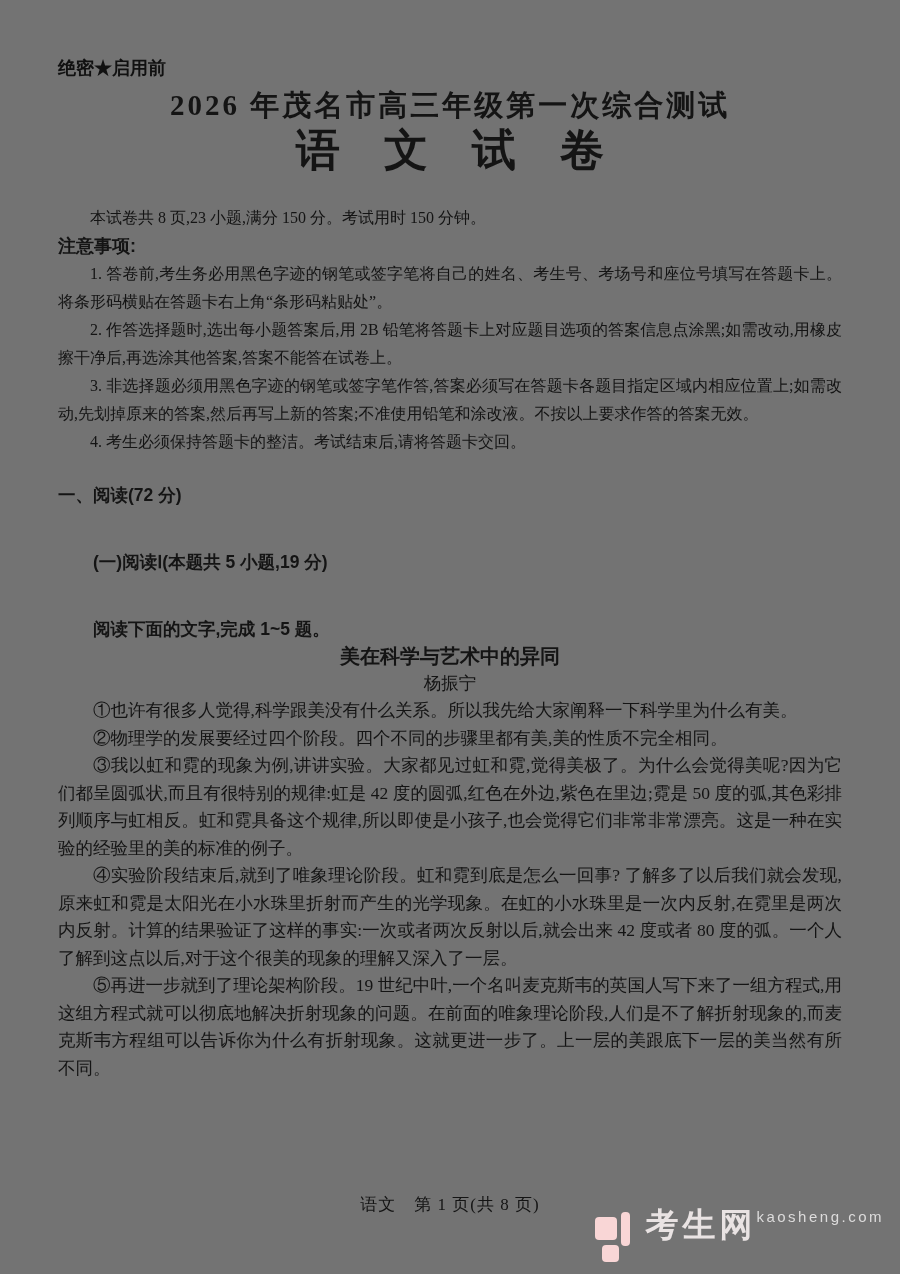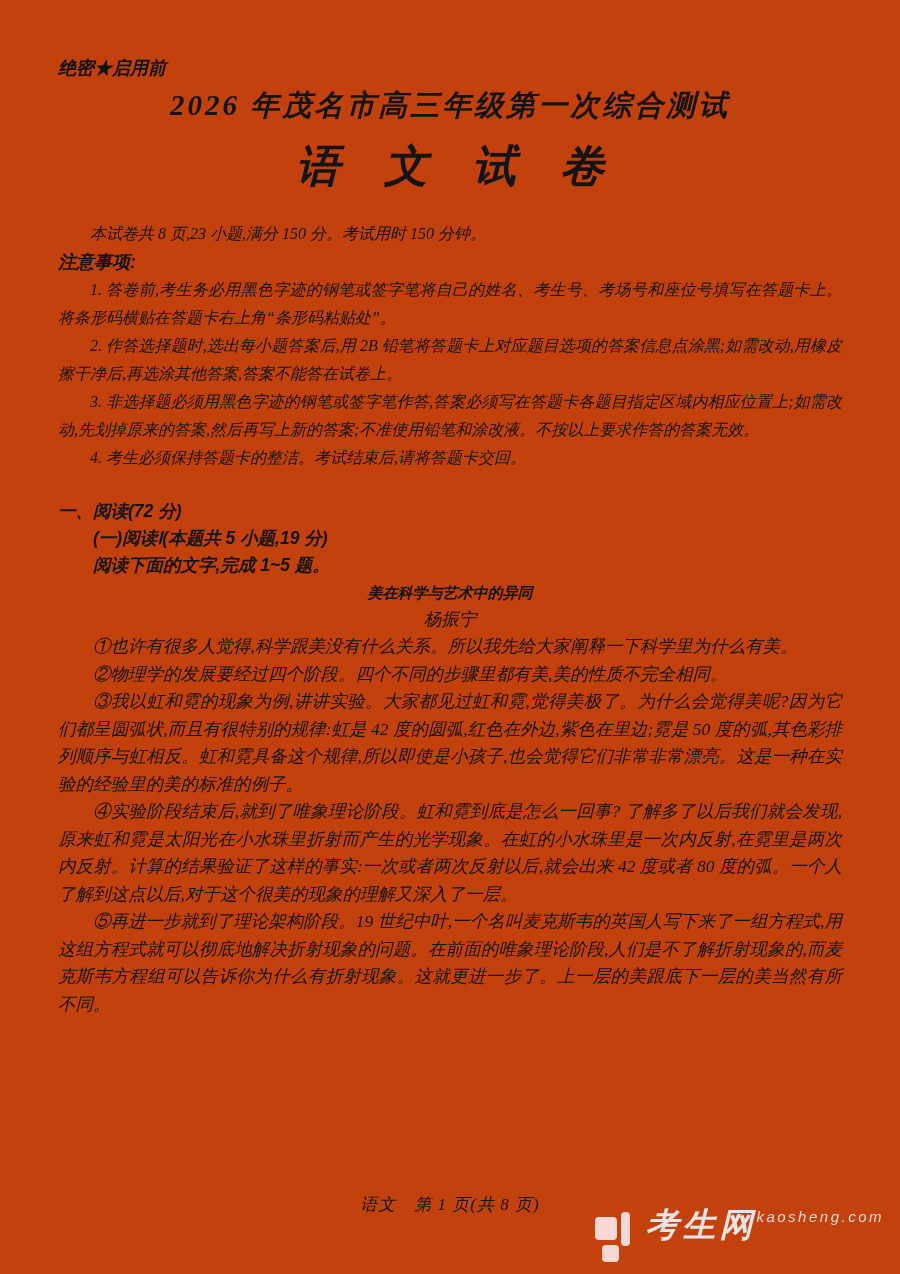--- a/index.html
+++ b/index.html
@@ -1,27 +1,26 @@
 <!DOCTYPE html>
 <html><head>
 <meta charset="utf-8">
 <style>
   html, body { margin: 0; padding: 0; background: #e9e9e9; }
   .page {
     position: relative;
     width: 900px;
     height: 1274px;
     margin: 0 auto;
-    background: #c2410c;
+    background: #737373;
     font-family: "Liberation Serif", serif;
     color: #141414;
     overflow: hidden;
     box-sizing: border-box;
     padding: 56px 58px 0 58px;
-    font-style: italic;
   }
   .classification {
     font-family: "Liberation Sans", sans-serif;
     font-weight: bold;
     font-size: 18px;
     line-height: 24px;
     color: #111;
   }
   .exam-title {
     text-align: center;
@@ -29,48 +28,48 @@
     font-size: 29px;
     line-height: 38px;
     letter-spacing: 3px;
     margin-top: 6px;
   }
   .paper-title {
     text-align: center;
     font-weight: bold;
     font-size: 44px;
     line-height: 54px;
-    margin-top: 16px;
     margin-bottom: 26px;
   }
   .bodytext {
     font-size: 16px;
     line-height: 28px;
     text-align: justify;
   }
   .indent { text-indent: 2em; }
   .notice-heading {
     font-family: "Liberation Sans", sans-serif;
     font-weight: bold;
     font-size: 18px;
     line-height: 28px;
   }
   .section-heading, .section-subheading, .reading-instruction {
     font-family: "Liberation Sans", sans-serif;
     font-weight: bold;
     font-size: 17.5px;
     line-height: 27px;
     text-align: justify;
+    margin-top: 40px;
   }
   .section-heading { margin-top: 26px; }
   .section-subheading, .reading-instruction { text-indent: 2em; }
   .article-title {
     font-family: "Liberation Sans", sans-serif;
     font-weight: bold;
-    font-size: 15px;
+    font-size: 20px;
     line-height: 27px;
     text-align: center;
   }
   .article-author {
     font-size: 17.5px;
     line-height: 27px;
     text-align: center;
   }
   .article-paragraph {
     font-size: 17.5px;

